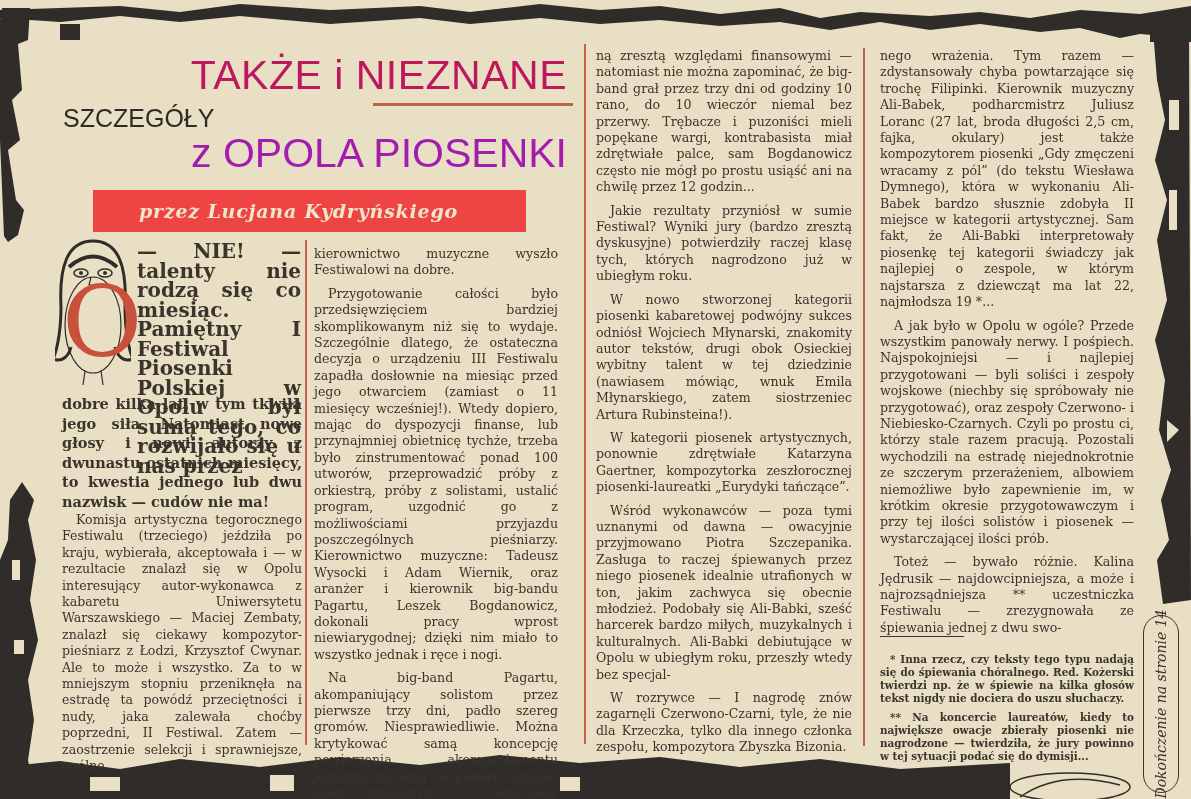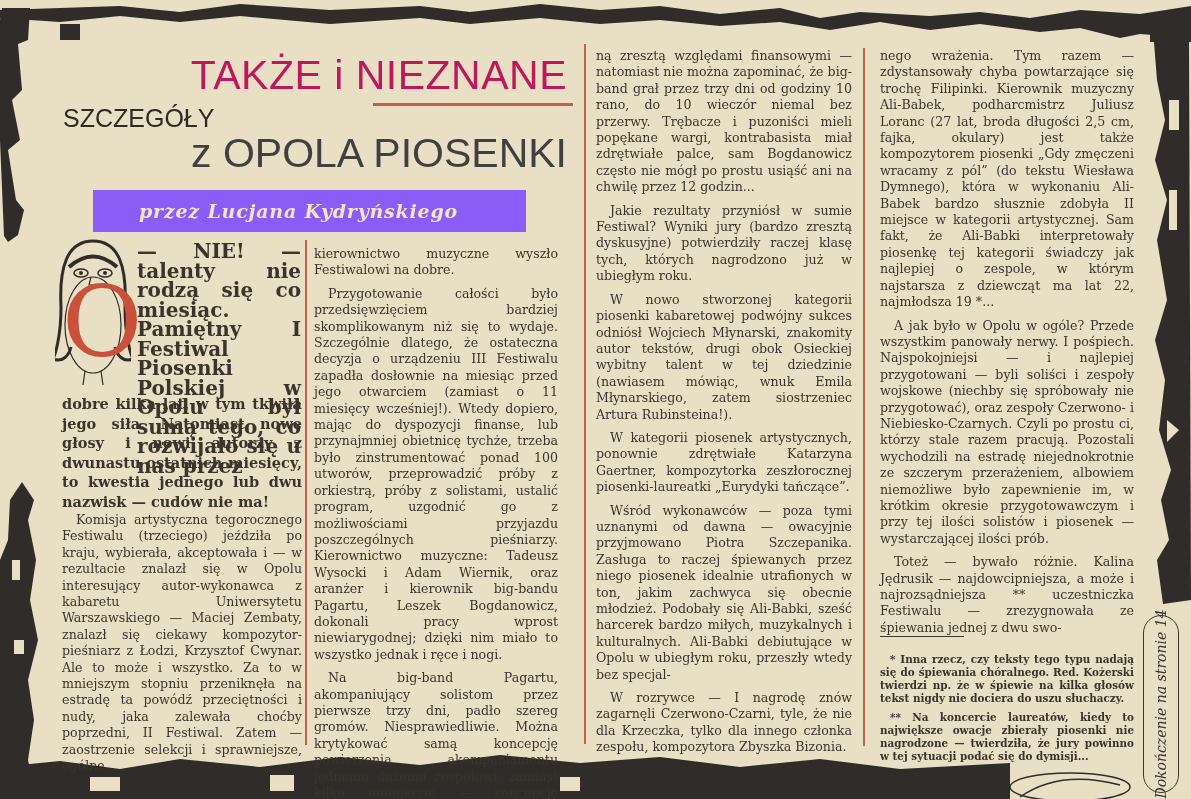--- a/index.html
+++ b/index.html
@@ -14,23 +14,23 @@
   .border-top { left:0; top:0; width:1191px; height:40px; }
   .border-top svg, .border-left svg, .border-right svg, .border-bottom svg { display:block; }
   .border-left { left:0; top:0; width:48px; height:799px; position:absolute; }
   .border-right { right:0; top:0; width:48px; height:799px; position:absolute; }
   .border-bottom { left:0; bottom:0; width:1191px; height:50px; position:absolute; }
 
   .title-block { position:absolute; left:55px; top:48px; width:520px; height:140px; }
   .t-line1 { position:absolute; right:8px; top:4px; font-family:"Liberation Sans", sans-serif; font-size:41px; letter-spacing:0.5px; color:#be185d; white-space:nowrap; }
   .t-rule { position:absolute; left:318px; top:55px; width:200px; height:3px; background:#c0624a; }
   .t-sub { position:absolute; left:8px; top:56px; font-family:Liberation Sans, sans-serif; font-size:25px; color:#2e2a25; }
-  .t-line2 { position:absolute; right:8px; top:82px; font-family:"Liberation Sans", sans-serif; font-size:41px; color:#404040; white-space:nowrap; }
+  .t-line2 { position:absolute; right:8px; top:82px; font-family:"Liberation Sans", sans-serif; font-size:41px; color:#a21caf; white-space:nowrap; }
 
-  .byline { position:absolute; left:93px; top:190px; width:433px; height:42px; background:#8b5cf6; color:#efe6cc;
+  .byline { position:absolute; left:93px; top:190px; width:433px; height:42px; background:#ef4444; color:#efe6cc;
     font-family:"DejaVu Serif", serif; font-style:italic; font-weight:bold; font-size:19px; display:flex; align-items:center; padding-left:46px; box-sizing:border-box; letter-spacing:0.8px; }
 
   .col { position:absolute; font-size:12.6px; line-height:16.4px; text-align:justify; }
   .col p { margin:0 0 7px 0; text-indent:14px; }
   .col p.noind { text-indent:0; }
   .lead { position:absolute; left:137px; top:242px; width:164px; font-weight:bold; font-size:20px; line-height:19.5px; text-align:justify; }
   .lead2 { position:absolute; left:62px; top:394px; width:240px; font-weight:bold; font-size:14.5px; line-height:19.5px; text-align:justify; }
   .col1 { left:62px; top:512px; width:240px; }
   .col2 { left:314px; top:246px; width:244px; }
   .col3 { left:596px; top:48px; width:256px; }

